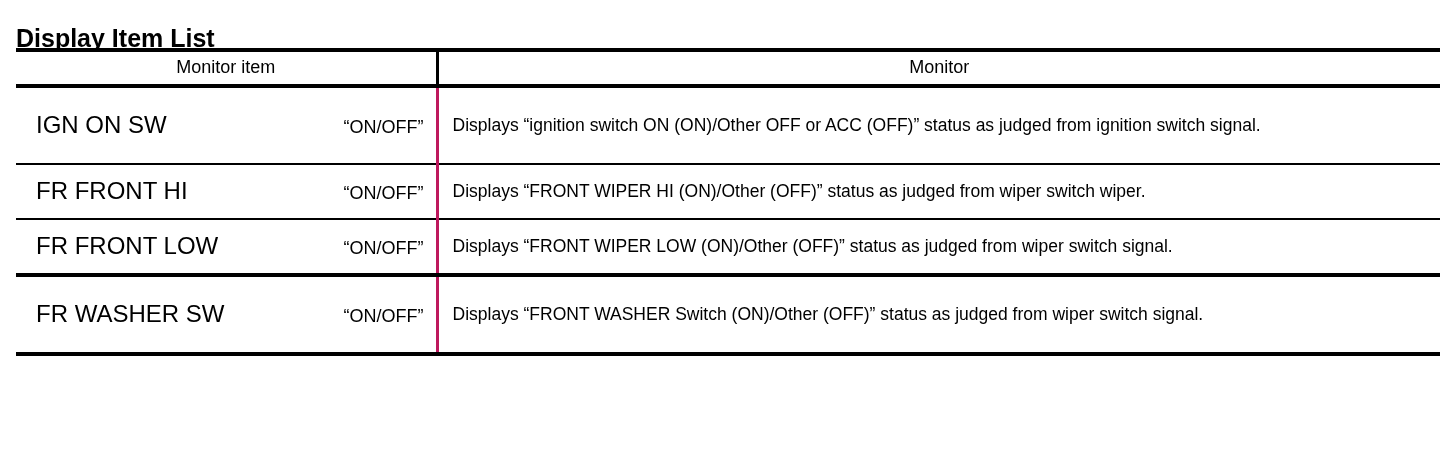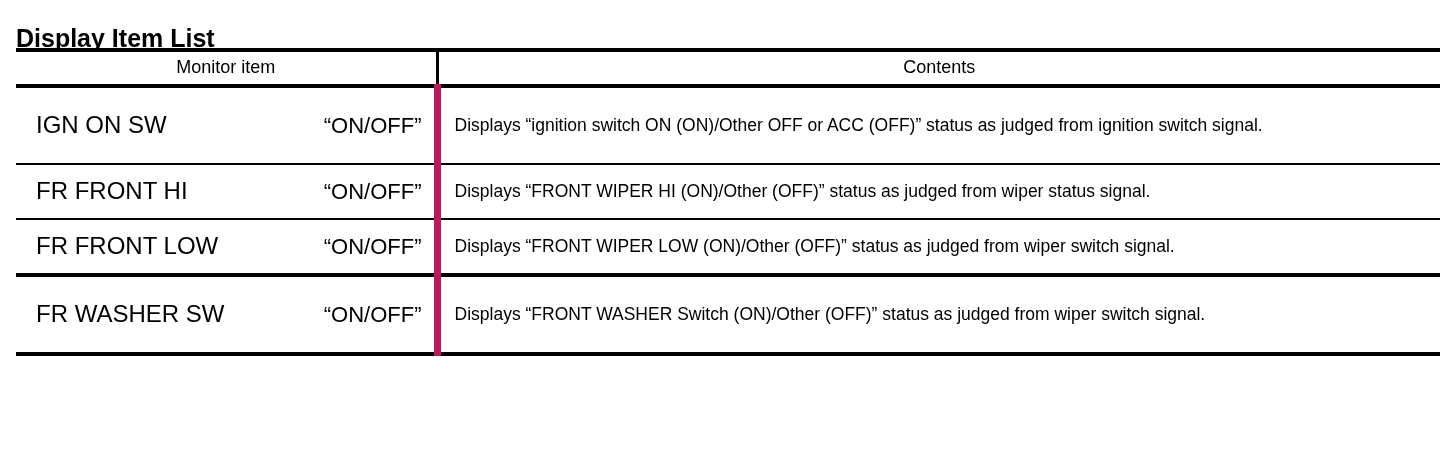--- a/index.html
+++ b/index.html
@@ -71,39 +71,39 @@
 
   
   tbody td {
     vertical-align: middle;
     padding: 0;
   }
   td.cell-item {
     padding: 6px 10px 7px 20px;
   }
   td.cell-contents {
-    border-left: 7px solid #be185d;
+    border-left: 3px solid #be185d;
     padding: 6px 8px 7px 14px;
     line-height: 23px;
     font-size: 17.5px;
     text-align: left;
   }
 
   .item-inner {
     display: flex;
     align-items: baseline;
     justify-content: space-between;
     width: 100%;
   }
   .item-name {
     font-size: 24px;
     white-space: nowrap;
   }
   .item-value {
-    font-size: 22px;
+    font-size: 18px;
     white-space: nowrap;
     padding-right: 2px;
   }
 
   
   tr.row-tall td { height: 62px; }
   tr.row-short td { height: 40px; }
 </style>
 </head>
 <body>
@@ -114,21 +114,21 @@
 
   <div class="table-wrap">
     <table class="item-table">
       <colgroup>
         <col class="c-item">
         <col class="c-contents">
       </colgroup>
       <thead>
         <tr class="rule-top rule-heavy">
           <th class="h-item">Monitor item</th>
-          <th class="h-contents">Contents</th>
+          <th class="h-contents">Monitor</th>
         </tr>
       </thead>
       <tbody>
 
         <tr class="row-tall rule-thin">
           <td class="cell-item">
             <div class="item-inner">
               <span class="item-name">IGN ON SW</span>
               <span class="item-value">“ON/OFF”</span>
             </div>
@@ -137,21 +137,21 @@
         </tr>
 
 
         <tr class="row-short rule-thin">
           <td class="cell-item">
             <div class="item-inner">
               <span class="item-name">FR FRONT HI</span>
               <span class="item-value">“ON/OFF”</span>
             </div>
           </td>
-          <td class="cell-contents">Displays “FRONT WIPER HI (ON)/Other (OFF)” status as judged from wiper status signal.</td>
+          <td class="cell-contents">Displays “FRONT WIPER HI (ON)/Other (OFF)” status as judged from wiper switch wiper.</td>
         </tr>
 
         <tr class="row-short rule-heavy">
           <td class="cell-item">
             <div class="item-inner">
               <span class="item-name">FR FRONT LOW</span>
               <span class="item-value">“ON/OFF”</span>
             </div>
           </td>
           <td class="cell-contents">Displays “FRONT WIPER LOW (ON)/Other (OFF)” status as judged from wiper switch signal.</td>

